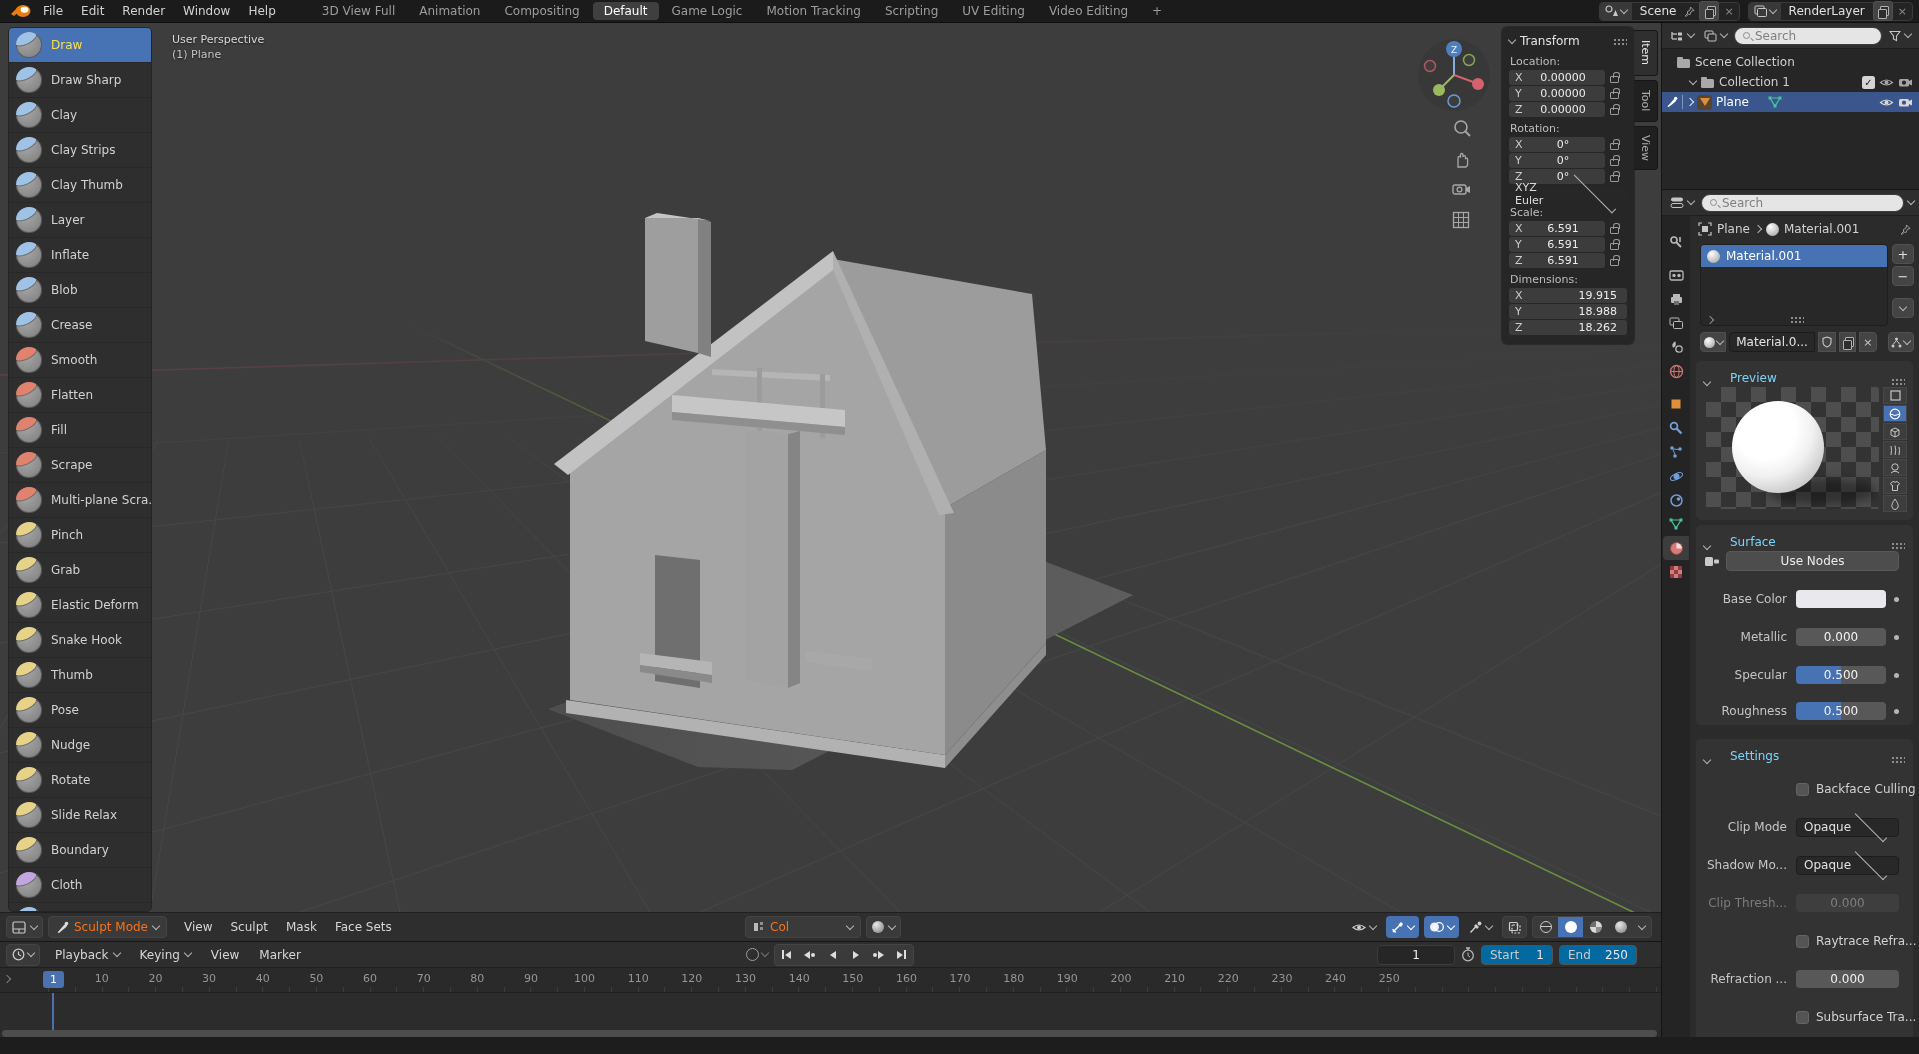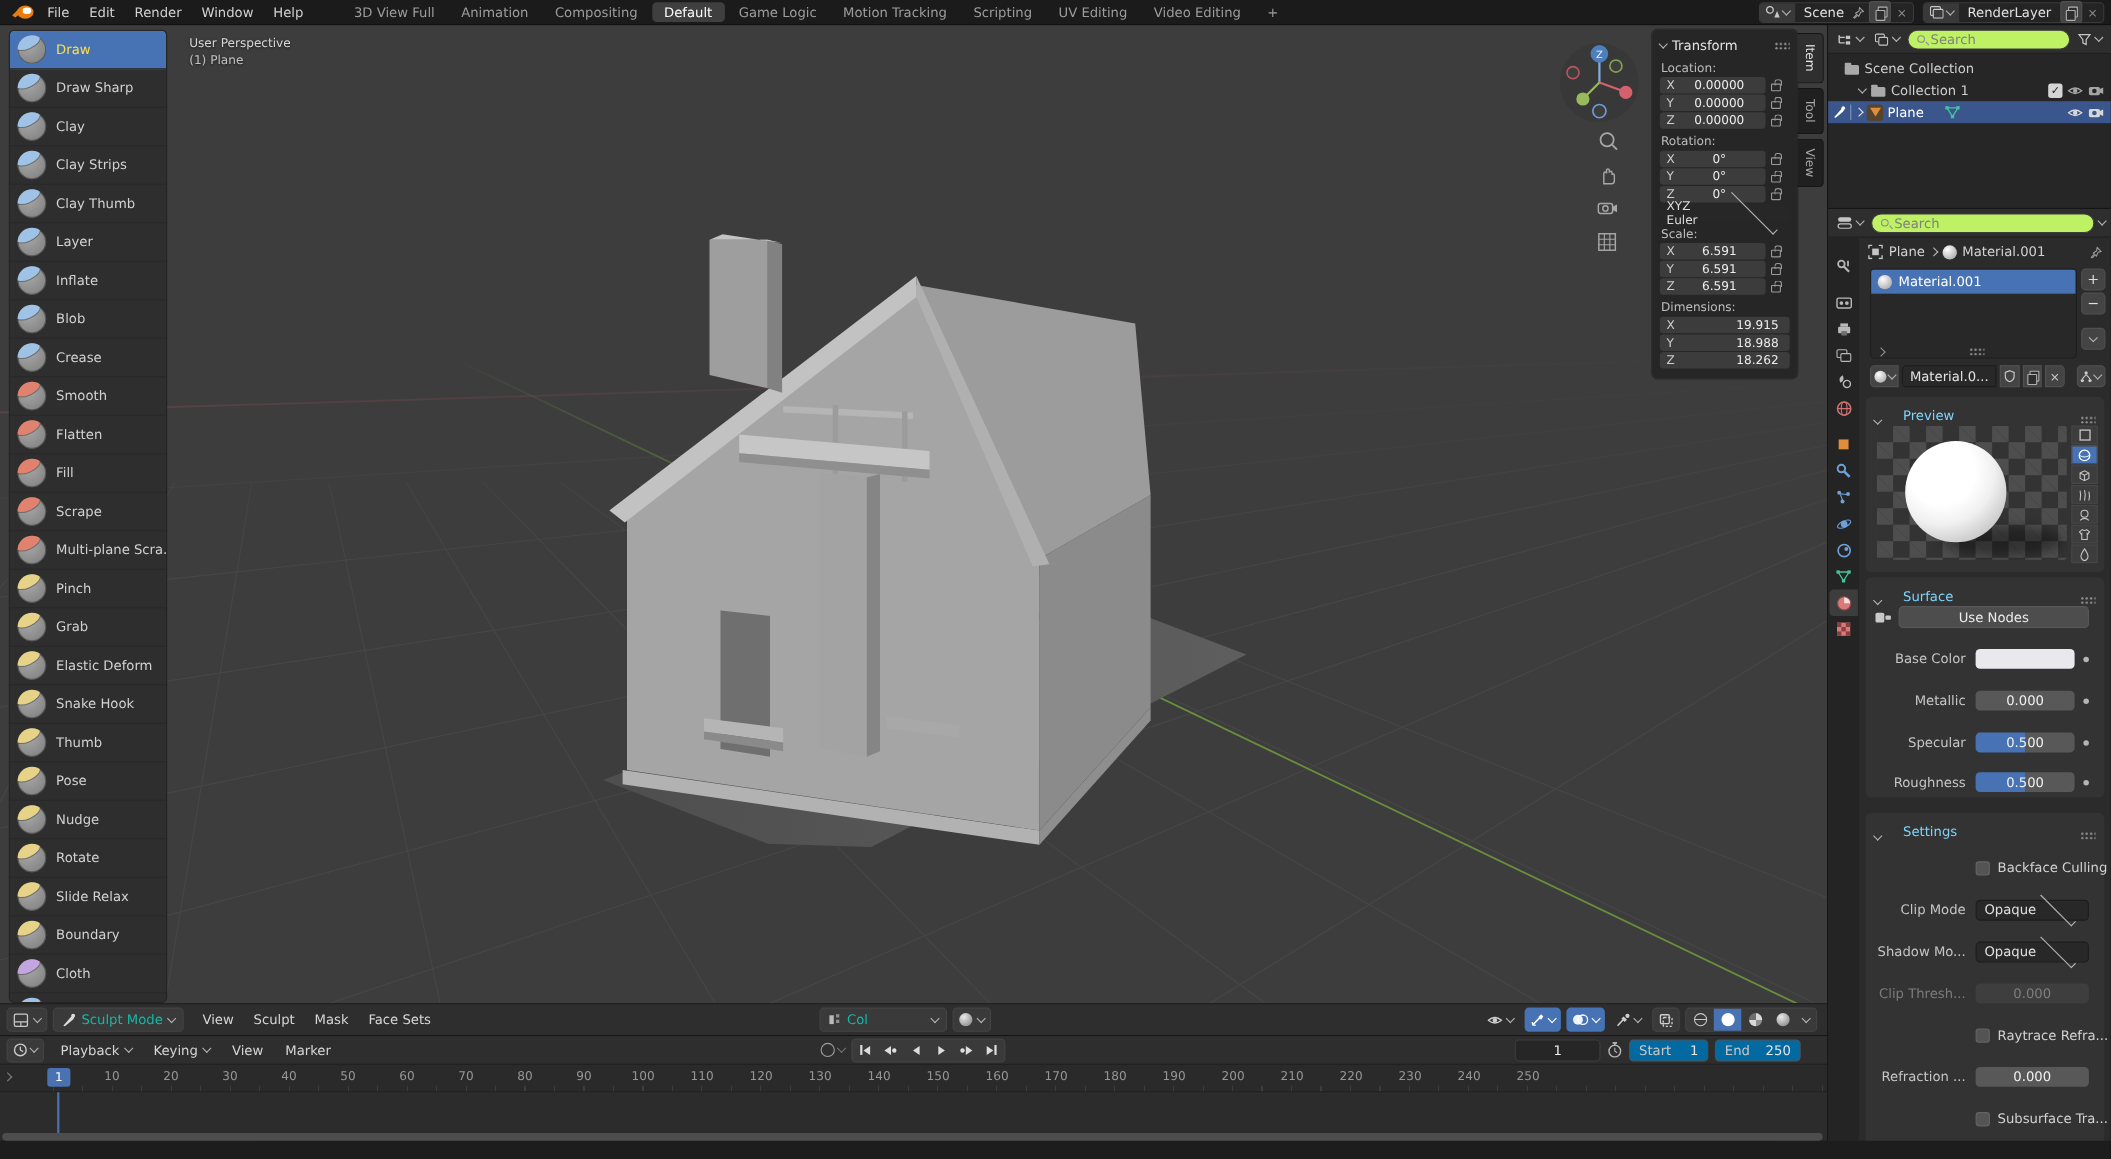--- a/index.html
+++ b/index.html
@@ -30,21 +30,21 @@
 
 #toolbar{position:absolute;left:8px;top:4px;width:144px;height:885px;background:#2e2e2e;border:1px solid #242424;border-radius:5px;overflow:hidden}
 .t-row{display:flex;align-items:center;height:35px;border-bottom:1px solid #282828;padding-left:7px;gap:9px;white-space:nowrap;overflow:hidden}
 .t-row.active{background:#4772b3}
 .t-row.active .t-label{color:#fde047}
 .t-label{color:#d2d2d2;font-size:12px}
 .tool-icon{--ac:#9fc3e7;width:26px;height:26px;border-radius:50%;background:radial-gradient(circle at 36% 32%,#a9a9a9,#868686 75%);position:relative;overflow:hidden;flex:none;box-shadow:inset 0 0 0 1px rgba(0,0,0,.35)}
 .tool-icon::after{content:'';position:absolute;left:-3px;top:1px;width:24px;height:11px;border-radius:50%;background:var(--ac);transform:rotate(-24deg);box-shadow:0 1px 0 rgba(0,0,0,.3)}
 
 #vp-header{position:absolute;left:0;bottom:0;width:100%;height:29px;background:#2e2e2e;border-top:1px solid #1f1f1f;display:flex;align-items:center;padding:0 6px}
-.hbtn{display:flex;align-items:center;gap:5px;background:#3a3a3a;border:1px solid #444;border-radius:4px;padding:0 7px;height:22px;color:#14b8a6;white-space:nowrap}
+.hbtn{display:flex;align-items:center;gap:5px;background:#3a3a3a;border:1px solid #444;border-radius:4px;padding:0 7px;height:22px;color:#f97316;white-space:nowrap}
 .hmenu{padding:0 9px;color:#d6d6d6;white-space:nowrap}
 .icobtn{display:flex;align-items:center;gap:4px;height:22px;padding:0 5px;border-radius:4px;color:#cfcfcf}
 .icobtn.on{background:#4772b3;color:#fff}
 .shade-group{display:flex;align-items:center;background:#3a3a3a;border:1px solid #444;border-radius:4px;overflow:hidden;height:22px}
 .shade-group .sbtn{width:25px;height:22px;display:flex;align-items:center;justify-content:center}
 .shade-group .sbtn.on{background:#4772b3}
 .circ{width:12px;height:12px;border-radius:50%}
 .circ.wire{border:1.2px solid #c9c9c9;background:linear-gradient(transparent 45%,#c9c9c9 45%,#c9c9c9 55%,transparent 55%)}
 .circ.solid{background:#fff}
 .circ.matp{background:conic-gradient(#d9d9d9 0 25%,#8f8f8f 25% 50%,#d9d9d9 50% 75%,#6f6f6f 75%)}
@@ -63,21 +63,21 @@
 .np-dd span{flex:1}
 .lockico{width:9px;height:7px;border:1px solid #9a9a9a;border-radius:1px;position:relative;flex:none;margin-top:4px}
 .lockico::before{content:'';position:absolute;left:2px;top:-5px;width:5px;height:5px;border:1px solid #9a9a9a;border-bottom:none;border-radius:3px 3px 0 0}
 .np-tab{position:absolute;width:24px;background:#202020;color:#ababab;display:flex;align-items:center;justify-content:center;writing-mode:vertical-rl;font-size:11px;border-radius:0 4px 4px 0;border:1px solid #161616;border-left:none}
 .np-tab.active{background:#2f2f2f;color:#e8e8e8}
 
 .navico{position:absolute;opacity:.8}
 
 #outliner{position:absolute;left:1661px;top:23px;width:258px;height:167px;background:#262626;border-left:1px solid #141414;border-bottom:1px solid #141414}
 .ed-header{height:26px;background:#2e2e2e;display:flex;align-items:center;padding:0 5px;gap:4px;border-bottom:1px solid #1e1e1e}
-.search{display:flex;align-items:center;gap:5px;background:#bef264;border:1px solid #3c3c3c;border-radius:10px;height:18px;padding:0 8px;flex:1;color:#7f7f7f}
+.search{display:flex;align-items:center;gap:5px;background:#e5e5e5;border:1px solid #3c3c3c;border-radius:10px;height:18px;padding:0 8px;flex:1;color:#7f7f7f}
 .mag{width:7px;height:7px;border:1.4px solid #8d8d8d;border-radius:50%;position:relative;flex:none}
 .mag::after{content:'';position:absolute;left:6px;top:6px;width:4px;height:1.4px;background:#8d8d8d;transform:rotate(45deg)}
 .ol-row{display:flex;align-items:center;height:20px;color:#cfcfcf;gap:4px;padding-right:6px}
 .ol-row.selected{background:#3a568c;color:#fff}
 .ol-spacer{flex:1}
 .tri-orange{width:0;height:0;border-left:5px solid transparent;border-right:5px solid transparent;border-top:8px solid #e08e3c}
 .objbg{width:15px;height:15px;border-radius:3px;background:#55452f;display:flex;align-items:center;justify-content:center;flex:none}
 #properties{position:absolute;left:1661px;top:190px;width:258px;height:847px;background:#2b2b2b;border-left:1px solid #141414;overflow:hidden}
 #prop-tabs{position:absolute;left:0;top:26px;bottom:0;width:28px;background:#242424;display:flex;flex-direction:column;align-items:center;padding-top:14px}
 .ptab{width:26px;height:24px;display:flex;align-items:center;justify-content:center;flex:none}

